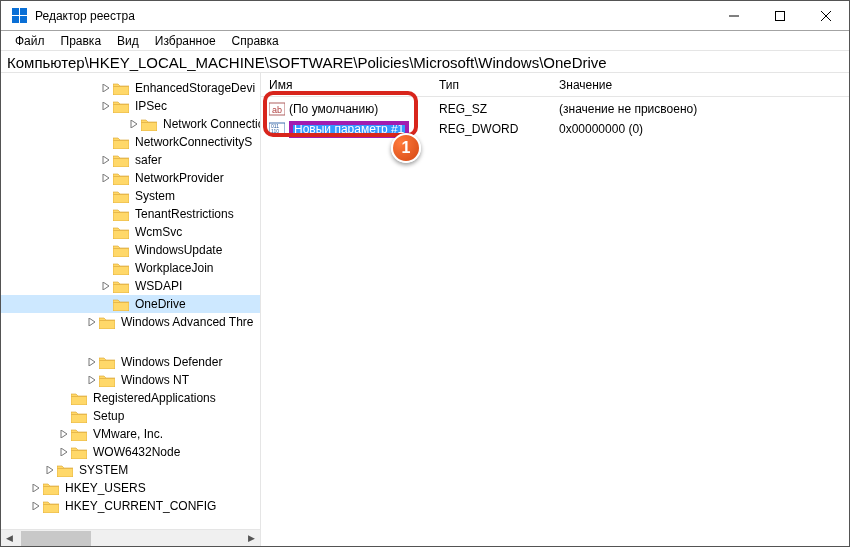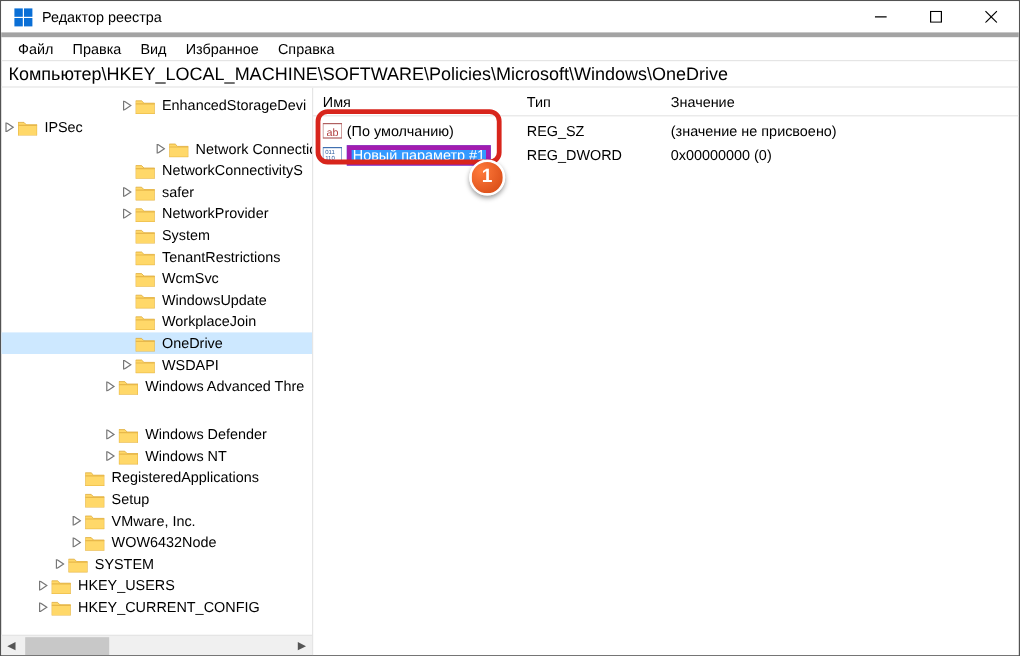--- a/index.html
+++ b/index.html
@@ -1,20 +1,20 @@
 <!DOCTYPE html>
 <html><head>
 <meta charset="utf-8">
 <style>
 * { box-sizing: border-box; margin: 0; padding: 0; font-family: "Segoe UI", Tahoma, sans-serif; }
 html, body { width: 850px; height: 547px; overflow: hidden; background: #fff; }
 .window { width: 850px; height: 547px; border: 1px solid #535353; display: flex; flex-direction: column; background: #fff; }
 
 
-.titlebar { height: 30px; background: #fff; display: flex; align-items: center; border-bottom: 4px solid #a3a3a3; }
+.titlebar { height: 30px; background: #fff; display: flex; align-items: center; border-bottom: 1px solid #a3a3a3; }
 .titlebar .app-icon { width: 16px; height: 16px; margin: 0 8px 0 10px; display: flex; flex-wrap: wrap; }
 .titlebar .app-icon span { width: 7px; height: 7px; background: #0a6fd6; margin: 0.5px; }
 .titlebar .title { font-size: 12px; color: #000; }
 .titlebar .spacer { flex: 1; }
 .winbtn { width: 46px; height: 30px; display: flex; align-items: center; justify-content: center; color: #000; }
 .winbtn svg { width: 10px; height: 10px; }
 
 
 .menubar { height: 20px; display: flex; align-items: center; padding: 0 6px; border-bottom: 1px solid #e5e5e5; font-size: 12px; }
 .menubar span { padding: 2px 8px; cursor: default; }
@@ -143,21 +143,21 @@
               <path d="M1 0 L7 4 L1 8 Z" fill="none" stroke="#777" stroke-width="1"></path>
             </svg>
           </div>
           <div class="folder-icon">
             <svg viewBox="0 0 16 13">
               <use href="#folder-svg"></use>
             </svg>
           </div>
           <span class="label">EnhancedStorageDevi</span>
         </div>
-        <div class="tree-row" style=" text-align: center;">
+        <div class="tree-row" style="padding-left: 98px; text-align: center;">
           <div class="tw">
             <svg width="8" height="8" viewBox="0 0 8 8">
               <path d="M1 0 L7 4 L1 8 Z" fill="none" stroke="#777" stroke-width="1"></path>
             </svg>
           </div>
           <div class="folder-icon">
             <svg viewBox="0 0 16 13">
               <use href="#folder-svg"></use>
             </svg>
           </div>
@@ -249,41 +249,41 @@
         </div>
         <div class="tree-row" style="padding-left: 98px;">
           <div class="tw"></div>
           <div class="folder-icon">
             <svg viewBox="0 0 16 13">
               <use href="#folder-svg"></use>
             </svg>
           </div>
           <span class="label">WorkplaceJoin</span>
         </div>
+        <div class="tree-row" style="padding-left: 98px;">
+          <div class="tw">
+            <svg width="8" height="8" viewBox="0 0 8 8">
+              <path d="M1 0 L7 4 L1 8 Z" fill="none" stroke="#777" stroke-width="1"></path>
+            </svg>
+          </div>
+          <div class="folder-icon">
+            <svg viewBox="0 0 16 13">
+              <use href="#folder-svg"></use>
+            </svg>
+          </div>
+          <span class="label">WSDAPI</span>
+        </div>
         <div class="tree-row selected" style="padding-left: 98px;">
           <div class="tw"></div>
           <div class="folder-icon">
             <svg viewBox="0 0 16 13">
               <use href="#folder-svg"></use>
             </svg>
           </div>
           <span class="label">OneDrive</span>
-        </div>
-        <div class="tree-row" style="padding-left: 98px;">
-          <div class="tw">
-            <svg width="8" height="8" viewBox="0 0 8 8">
-              <path d="M1 0 L7 4 L1 8 Z" fill="none" stroke="#777" stroke-width="1"></path>
-            </svg>
-          </div>
-          <div class="folder-icon">
-            <svg viewBox="0 0 16 13">
-              <use href="#folder-svg"></use>
-            </svg>
-          </div>
-          <span class="label">WSDAPI</span>
         </div>
         <div class="tree-row" style="padding-left: 84px;">
           <div class="tw">
             <svg width="8" height="8" viewBox="0 0 8 8">
               <path d="M1 0 L7 4 L1 8 Z" fill="none" stroke="#777" stroke-width="1"></path>
             </svg>
           </div>
           <div class="folder-icon">
             <svg viewBox="0 0 16 13">
               <use href="#folder-svg"></use>

